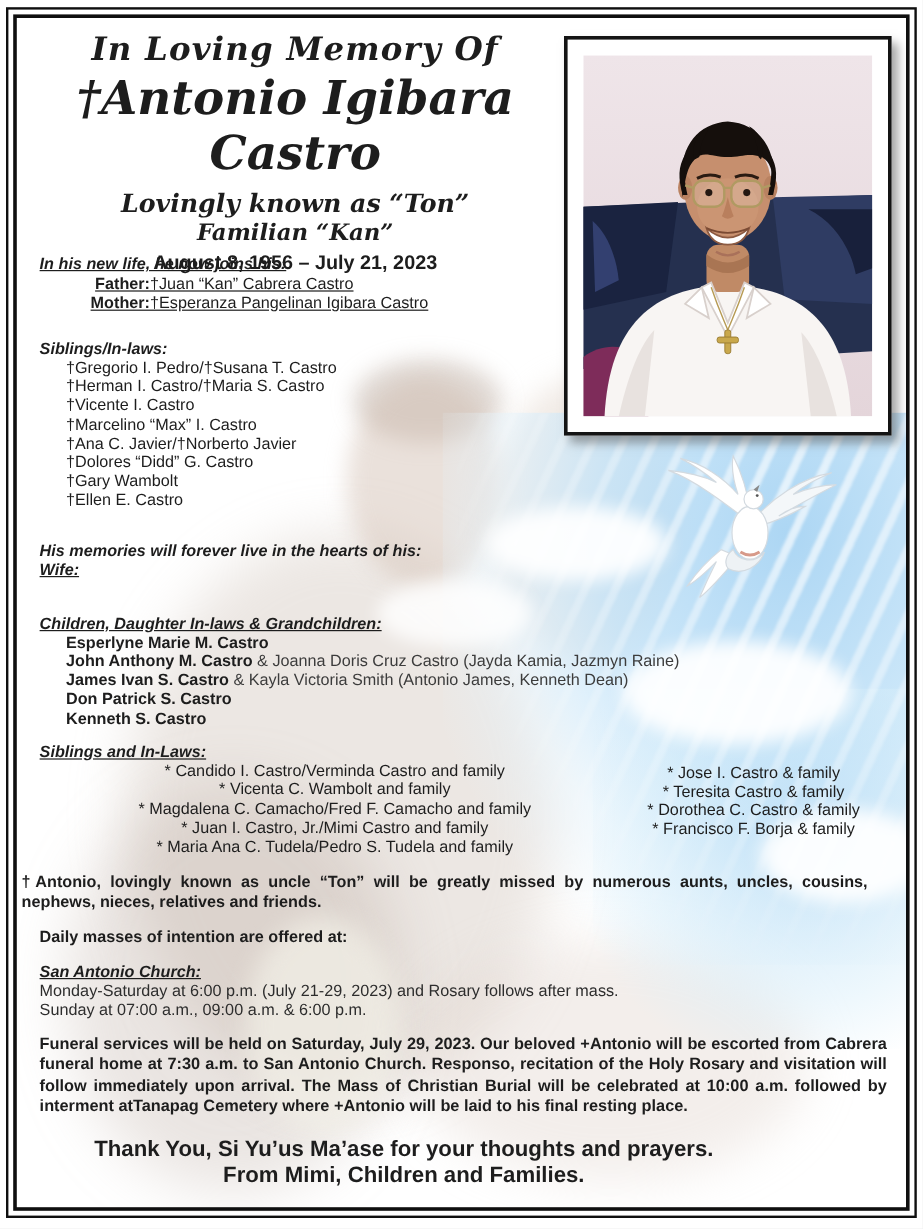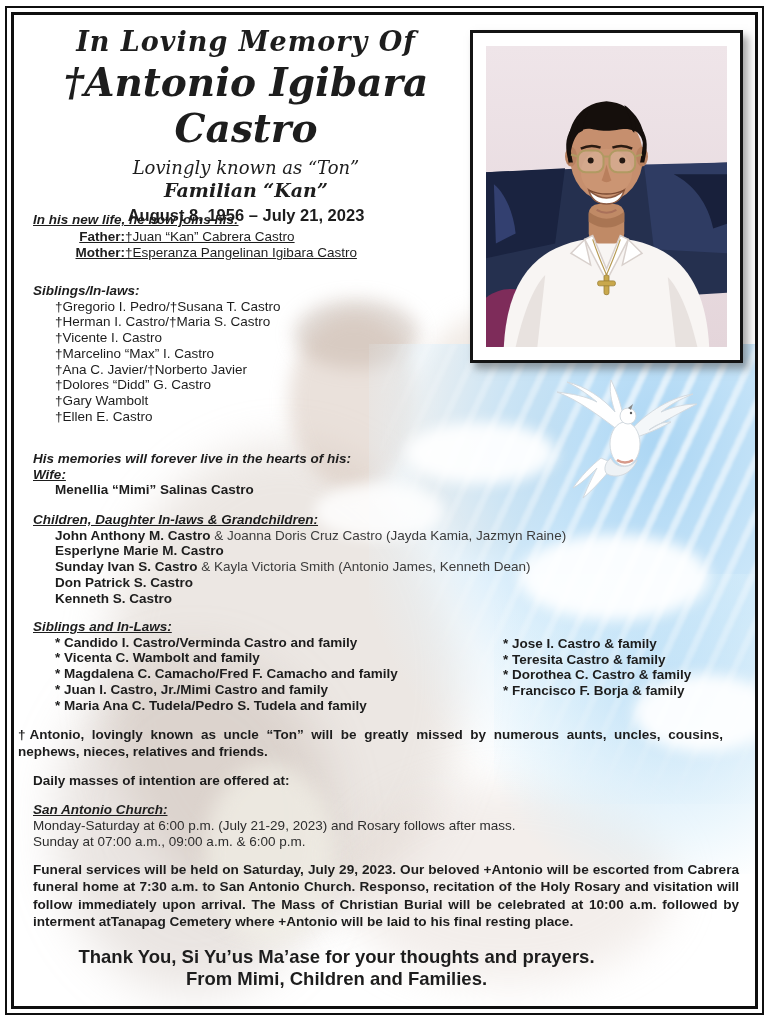--- a/index.html
+++ b/index.html
@@ -47,40 +47,40 @@
   }
   .photo-inner{width:100%;height:100%;overflow:hidden;}
   .photo-inner svg{display:block;width:100%;height:100%;}
 
   
   .txt{position:absolute;z-index:20;}
   .script{font-family:"DejaVu Serif",serif;font-style:italic;}
   .header{left:22px;top:26px;width:448px;text-align:center;}
   .h-line1{font-size:27px;font-weight:bold;letter-spacing:1px;}
   .h-name{font-size:39px;font-weight:bold;margin-top:2px;letter-spacing:0px;}
-  .h-known{font-size:18px;font-weight:normal;margin-top:6px;}
+  .h-known{font-size:21px;font-weight:bold;margin-top:6px;}
   .h-familian{font-size:19px;font-weight:bold;margin-top:1px;}
   .h-dates{font-size:16.5px;font-weight:bold;margin-top:5px;font-family:"Liberation Sans",sans-serif;font-style:normal;}
 
   .b{font-weight:bold;}
   .bi{font-weight:bold;font-style:italic;}
   .u{text-decoration:underline;}
   .sec{font-size:13.5px;line-height:15.7px;}
   .indent{padding-left:22px;}
   .row{display:flex;}
   .row .lbl{width:70px;font-weight:bold;text-align:right;}
   .rest{font-weight:normal;color:#3c3c3c;}
 
   .joins{left:33px;top:212px;width:430px;line-height:16.5px;text-decoration:underline;}
   .siblings1{left:33px;top:283px;width:430px;}
   .memories{left:33px;top:451px;width:560px;line-height:15.7px;}
   .children{left:33px;top:512px;width:620px;}
   .siblings2L{left:33px;top:619px;width:470px;}
   .siblings2R{left:503px;top:636px;width:250px;}
-  .sib-item{font-weight:bold;}
+  .sib-item{font-weight:normal;text-align:center;}
   .missed{left:18px;top:727px;width:705px;font-weight:bold;font-size:13.5px;line-height:16.5px;text-align:justify;}
   .daily{left:33px;top:773px;width:500px;font-weight:bold;font-size:13.5px;}
   .church{left:33px;top:802px;width:700px;font-size:13.5px;line-height:16.2px;}
   .church .body-line{color:#2d2d2d;}
   .funeral{left:33px;top:861px;width:706px;font-weight:bold;font-size:13.6px;line-height:17.3px;text-align:justify;}
   .thanks{left:0;top:946px;width:673px;text-align:center;font-weight:bold;font-size:18.5px;line-height:22px;}
 </style>
 </head>
 <body>
 
@@ -216,28 +216,27 @@
     <div class="indent">†Marcelino “Max” I. Castro</div>
     <div class="indent">†Ana C. Javier/†Norberto Javier</div>
     <div class="indent">†Dolores “Didd” G. Castro</div>
     <div class="indent">†Gary Wambolt</div>
     <div class="indent">†Ellen E. Castro</div>
   </div>
 
   <div class="txt sec memories">
     <div class="bi">His memories will forever live in the hearts of his:</div>
     <div class="bi u">Wife:</div>
-    <div class="indent b">Menellia “Mimi” Salinas Castro</div>
   </div>
 
   <div class="txt sec children">
     <div class="bi u">Children, Daughter In-laws &amp; Grandchildren:</div>
+    <div class="indent"><span class="b">Esperlyne Marie M. Castro</span><span class="rest"></span></div>
     <div class="indent"><span class="b">John Anthony M. Castro</span><span class="rest"> &amp; Joanna Doris Cruz Castro (Jayda Kamia, Jazmyn Raine)</span></div>
-    <div class="indent"><span class="b">Esperlyne Marie M. Castro</span><span class="rest"></span></div>
-    <div class="indent"><span class="b">Sunday Ivan S. Castro</span><span class="rest"> &amp; Kayla Victoria Smith (Antonio James, Kenneth Dean)</span></div>
+    <div class="indent"><span class="b">James Ivan S. Castro</span><span class="rest"> &amp; Kayla Victoria Smith (Antonio James, Kenneth Dean)</span></div>
     <div class="indent"><span class="b">Don Patrick S. Castro</span><span class="rest"></span></div>
     <div class="indent"><span class="b">Kenneth S. Castro</span><span class="rest"></span></div>
   </div>
 
   <div class="txt sec siblings2L">
     <div class="bi u">Siblings and In-Laws:</div>
     <div class="indent sib-item">* Candido I. Castro/Verminda Castro and family</div>
     <div class="indent sib-item">* Vicenta C. Wambolt and family</div>
     <div class="indent sib-item">* Magdalena C. Camacho/Fred F. Camacho and family</div>
     <div class="indent sib-item">* Juan I. Castro, Jr./Mimi Castro and family</div>

